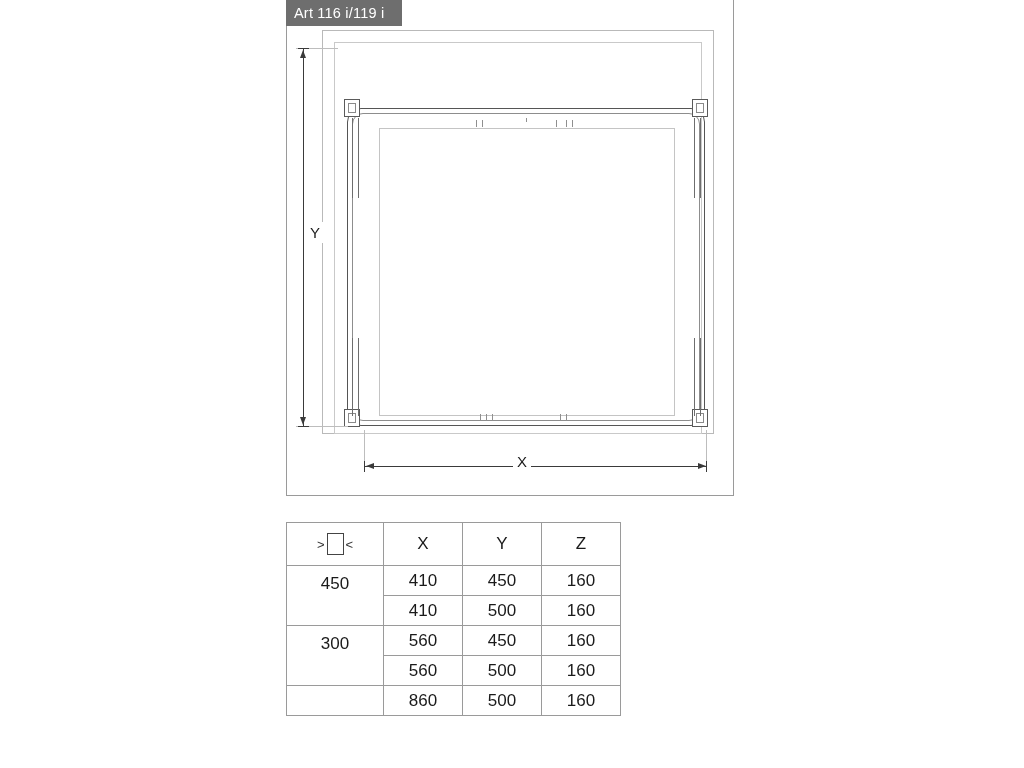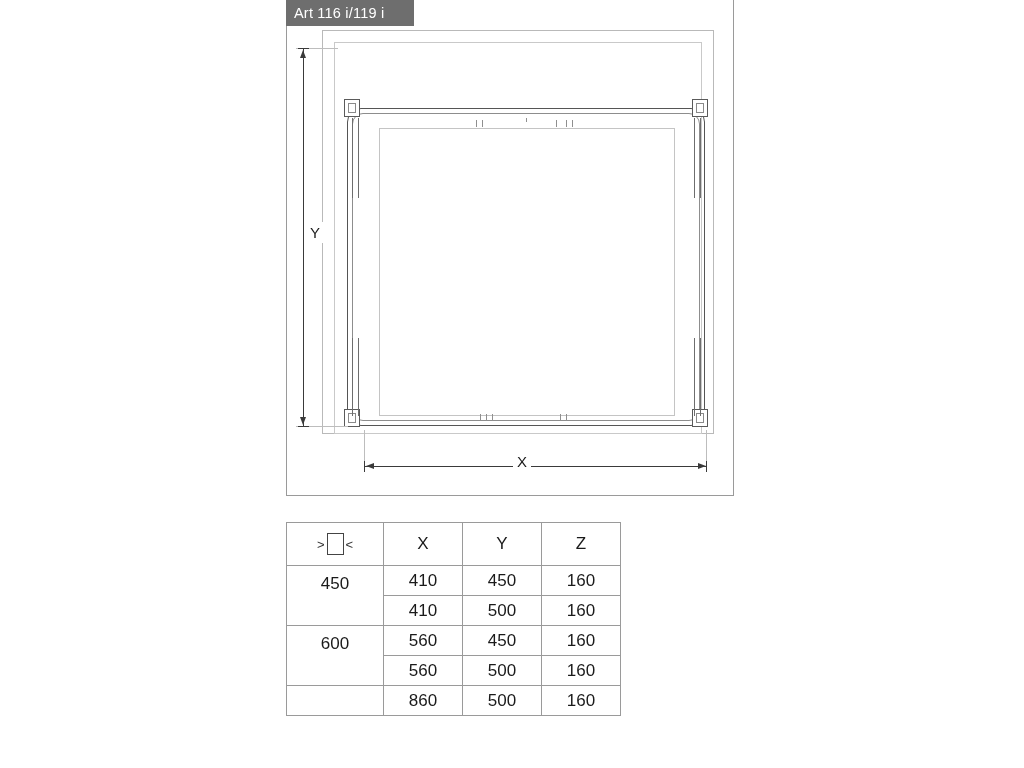--- a/index.html
+++ b/index.html
@@ -25,21 +25,21 @@
     height: 496px;
     border: 1px solid #9a9a9a;
     border-top: none;
     box-sizing: border-box;
   }
 
   .title-tab {
     position: absolute;
     left: 286px;
     top: 0px;
-    width: 128px;
+    width: 116px;
     height: 26px;
     background: #6e6e6e;
     color: #ffffff;
     font-size: 14.5px;
     line-height: 26px;
     padding-left: 8px;
     box-sizing: border-box;
     letter-spacing: 0.2px;
   }
 
@@ -346,21 +346,21 @@
       <td class="data-cell">160</td>
     </tr>
     <tr>
       <td class="col-w no-top"></td>
       <td class="data-cell">410</td>
       <td class="data-cell">500</td>
       <td class="data-cell">160</td>
     </tr>
 
     <tr>
-      <td class="col-w width-cell no-bottom" style="vertical-align:bottom; padding-bottom:2px;">600</td>
+      <td class="col-w width-cell no-bottom" style="vertical-align:bottom; padding-bottom:2px;">300</td>
       <td class="data-cell">560</td>
       <td class="data-cell">450</td>
       <td class="data-cell">160</td>
     </tr>
     <tr>
       <td class="col-w no-top"></td>
       <td class="data-cell">560</td>
       <td class="data-cell">500</td>
       <td class="data-cell">160</td>
     </tr>

